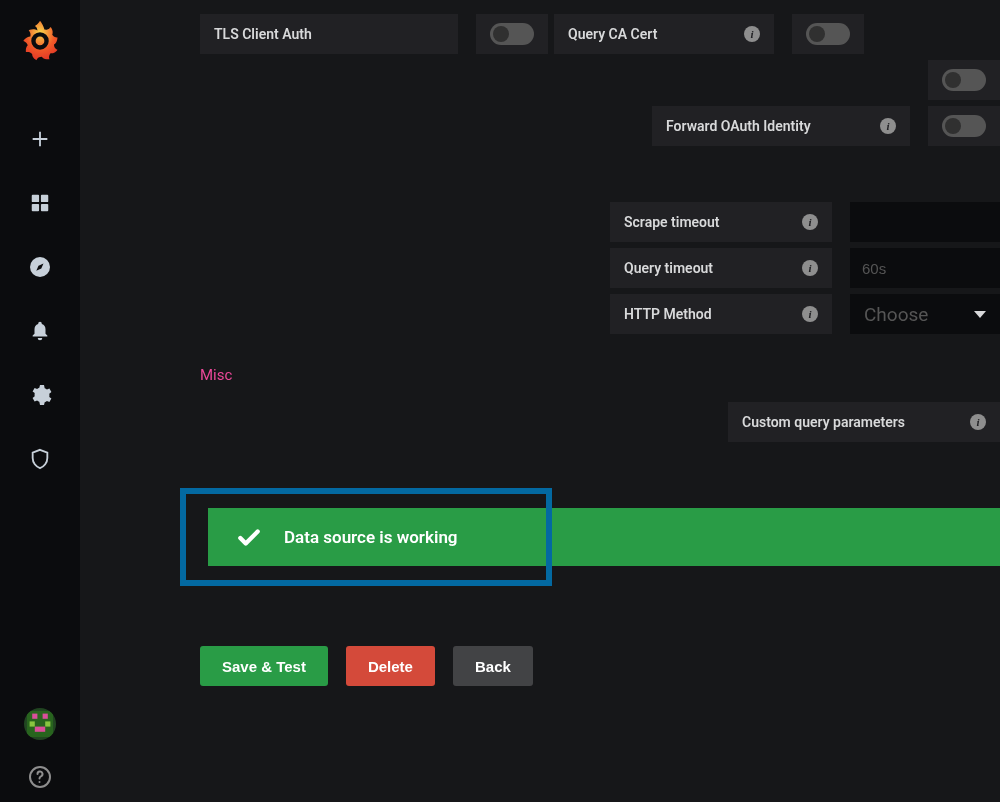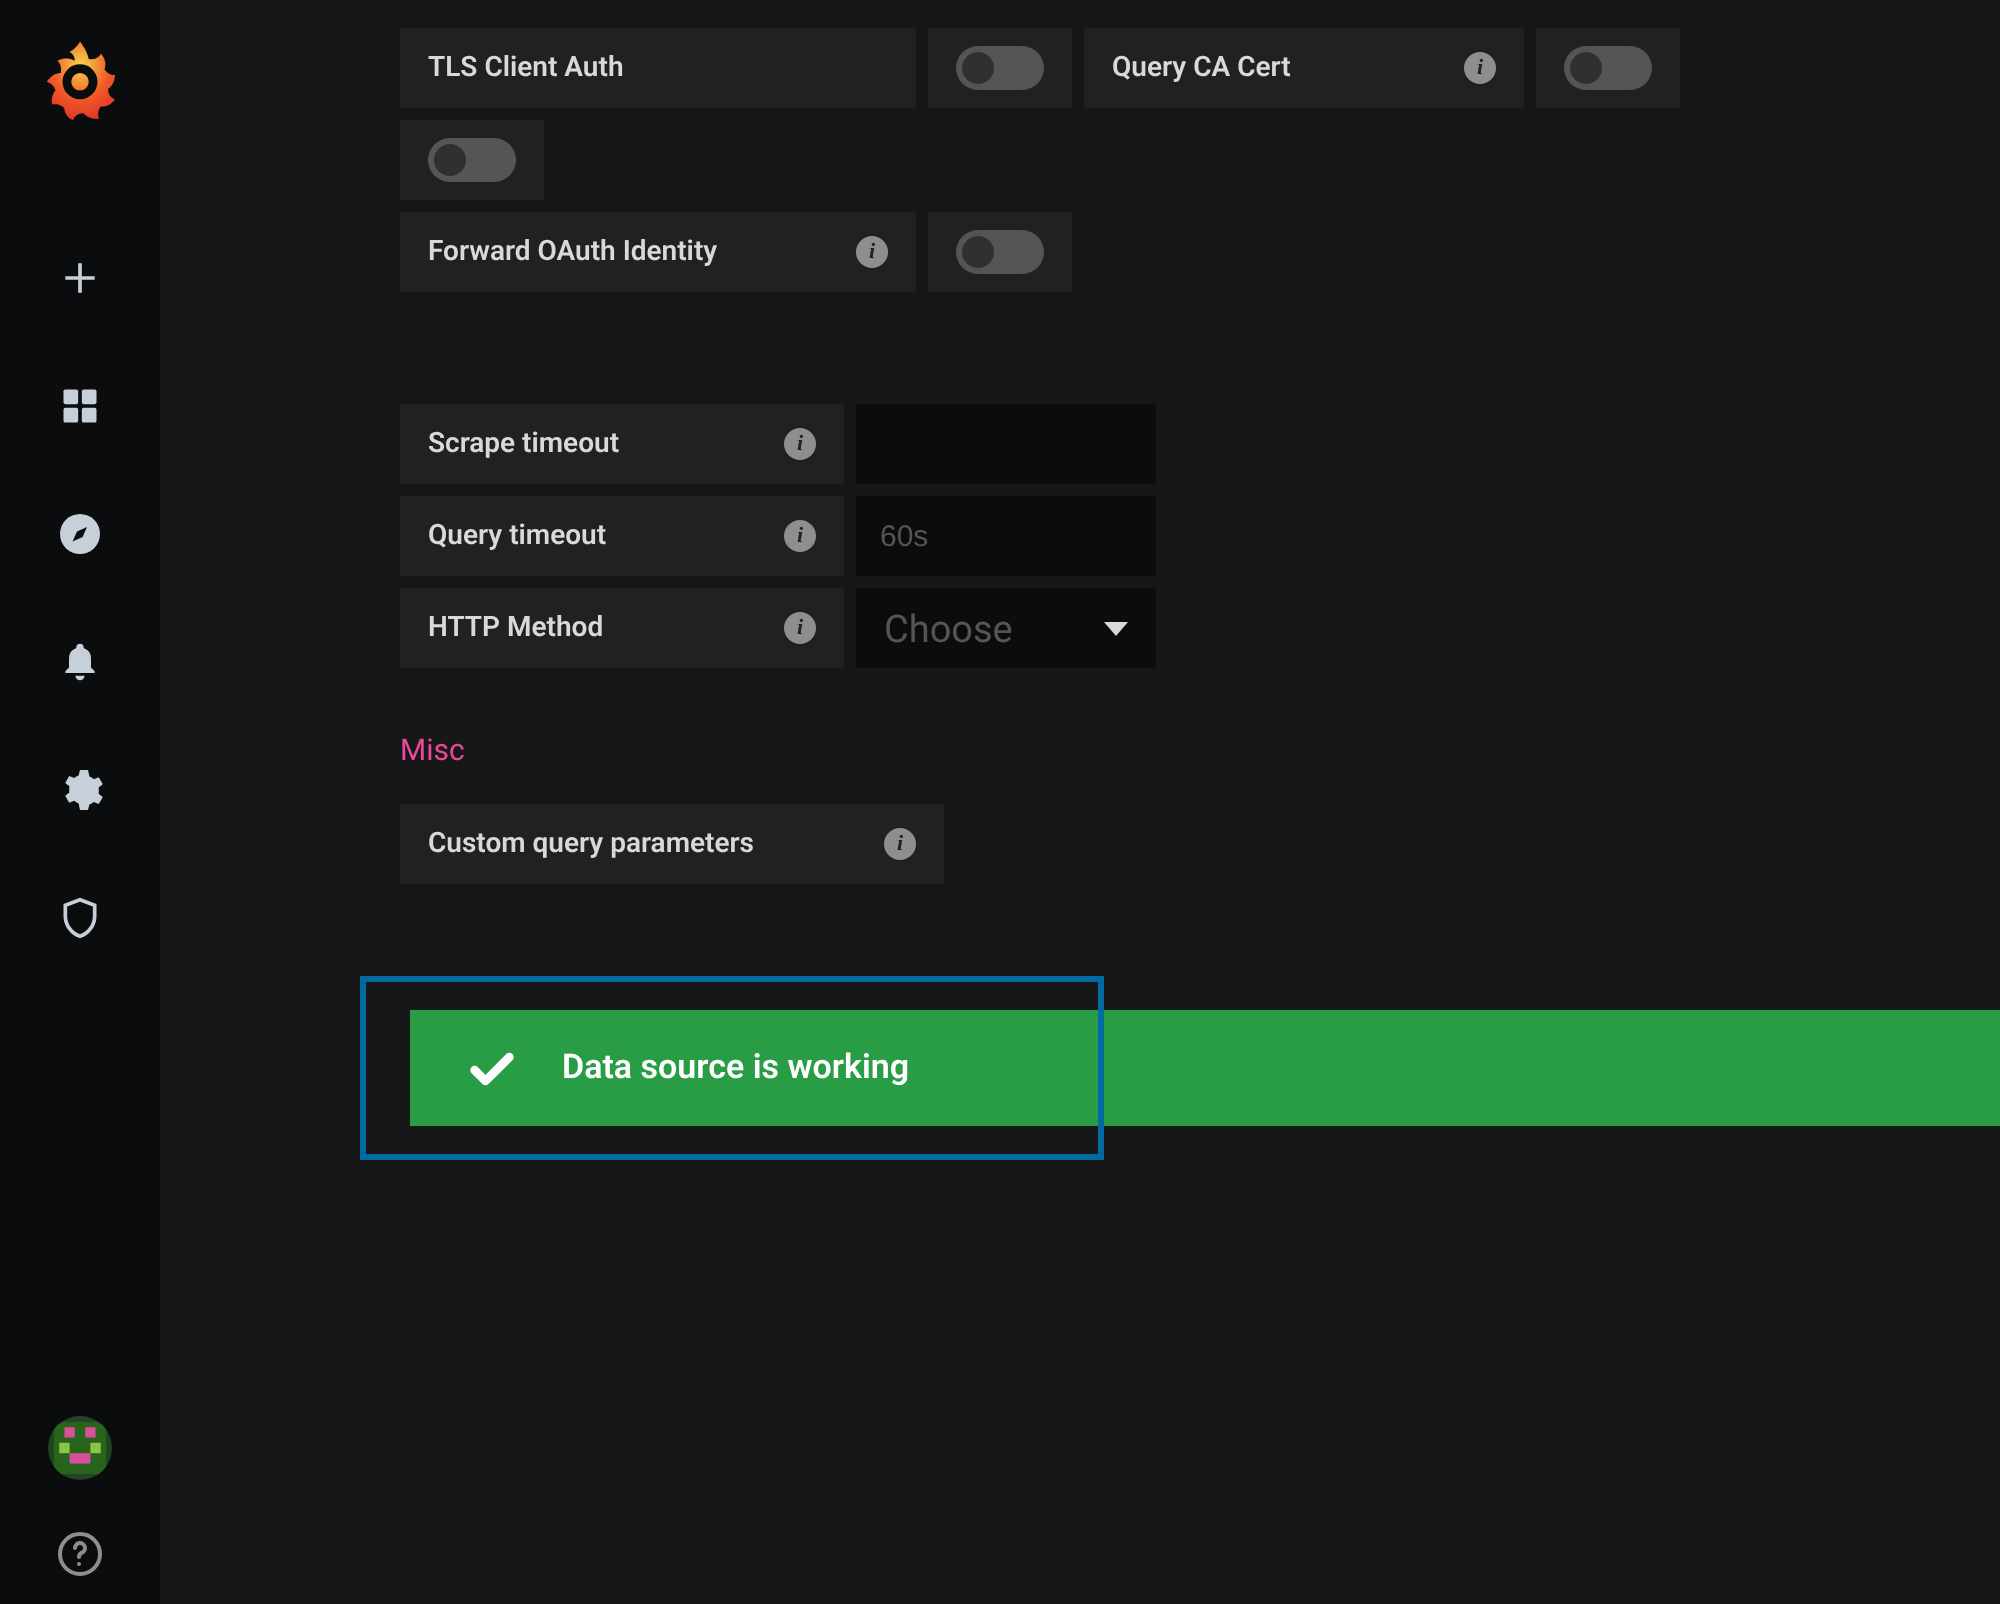--- a/index.html
+++ b/index.html
@@ -118,21 +118,21 @@
     border-top:7px solid #d8d9da;
   }
 
   .section-title {
     font-size:15px; color:#ec4899; font-weight:400;
     margin: 32px 0 18px 0;
   }
 
   
   .highlight-box {
-    border: 3px solid #0369a1;
+    border: 6px solid #0369a1;
     padding: 14px 0 14px 22px;
     margin-top: 46px;
     margin-left: 100px;
     width: 372px;
     box-sizing: border-box;
     position: relative;
     z-index: 2;
   }
   .banner-wrap{
     position: relative;
@@ -161,21 +161,21 @@
 
   
   .btn-row { margin-top:60px; margin-left:120px; display:flex; gap:18px; }
   .btn {
     height:40px; padding:0 22px; border:none; border-radius:3px;
     font-weight:700; color:#fff; font-size:15px; cursor:pointer;
   }
   .btn-green{ background:#299c46; }
   .btn-red  { background:#d44a3a; }
   .btn-gray { background:#424345; }
-  .pair { display:flex; gap:6px; align-items:center;}
+  .pair { display:flex; gap:18px; align-items:center;justify-content:flex-end;}
   .w260 { width:258px;}
   .w220 { width:220px;}
   .w150 { width:150px;}
   .w500 { width:494px;}
   .dark-toggle-cell{
     background:#212124;height:40px;display:flex;align-items:center;justify-content:center;width:72px;
   }
 </style>
 </head>
 <body>
@@ -347,14 +347,19 @@
     <div class="highlight-box">
       <div class="success-bar">
         <svg class="check-svg" viewBox="0 0 24 24" fill="none" stroke="#fff" stroke-width="4" stroke-linecap="round" stroke-linejoin="round">
           <polyline points="4 13 9 18 20 7"></polyline>
         </svg>
         <span>Data source is working</span>
       </div>
     </div>
   </div>
 
+  <div class="btn-row">
+    <button class="btn btn-green">Save &amp; Test</button>
+    <button class="btn btn-red">Delete</button>
+    <button class="btn btn-gray">Back</button>
+  </div>
 
 </div>
 
 </body></html>

